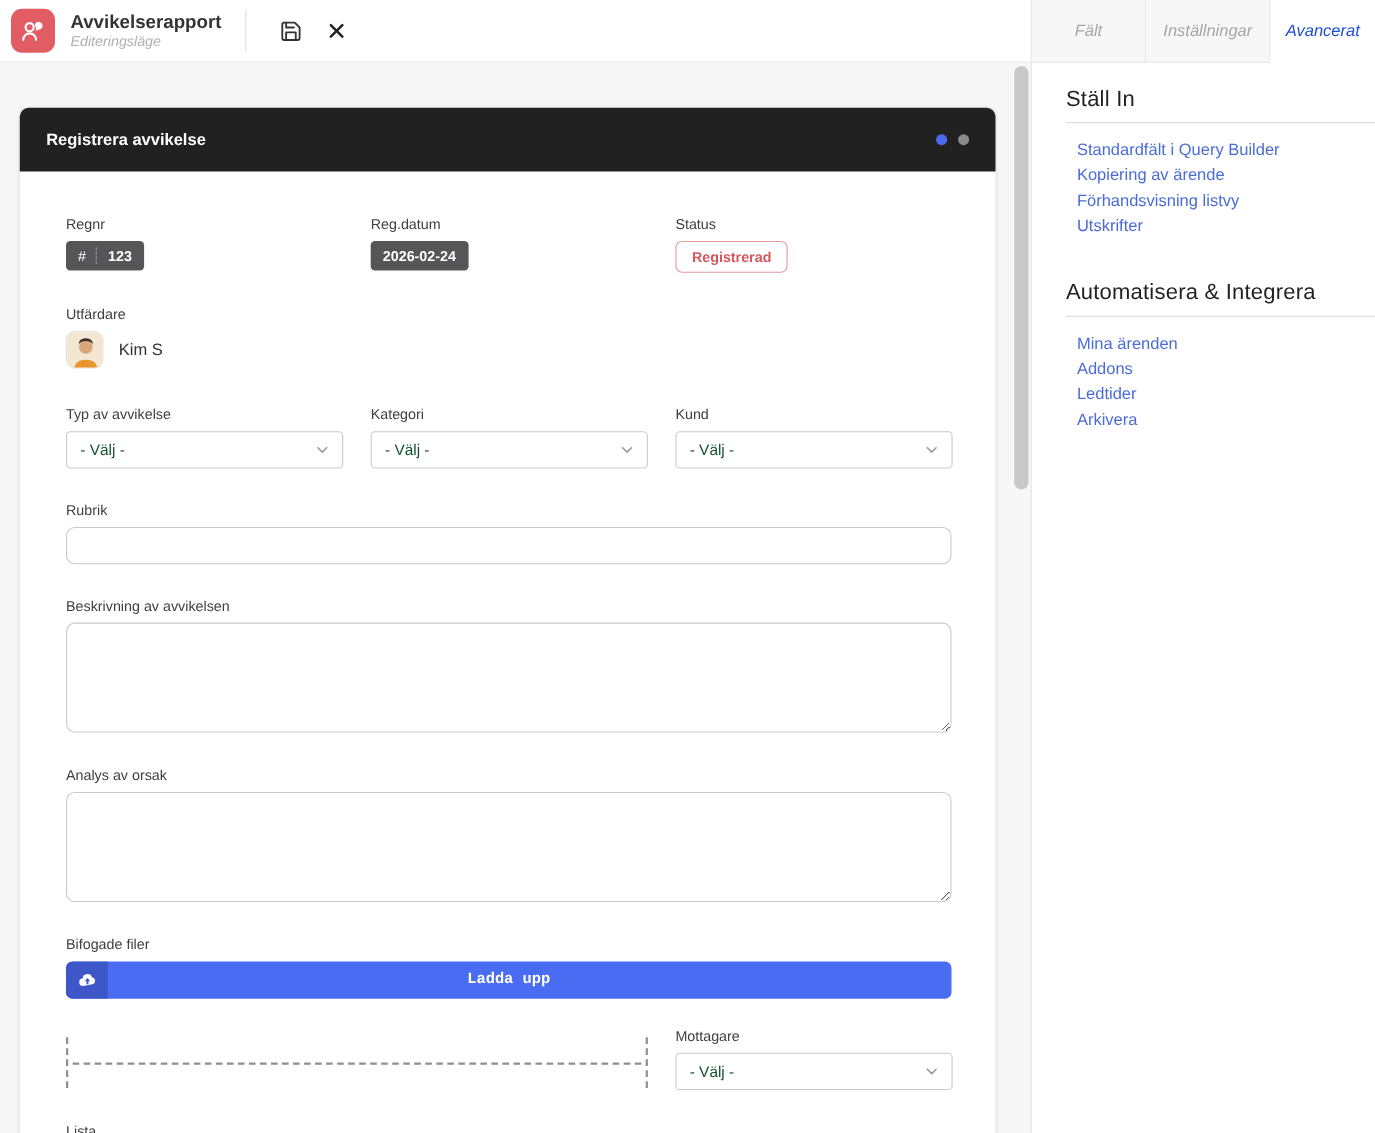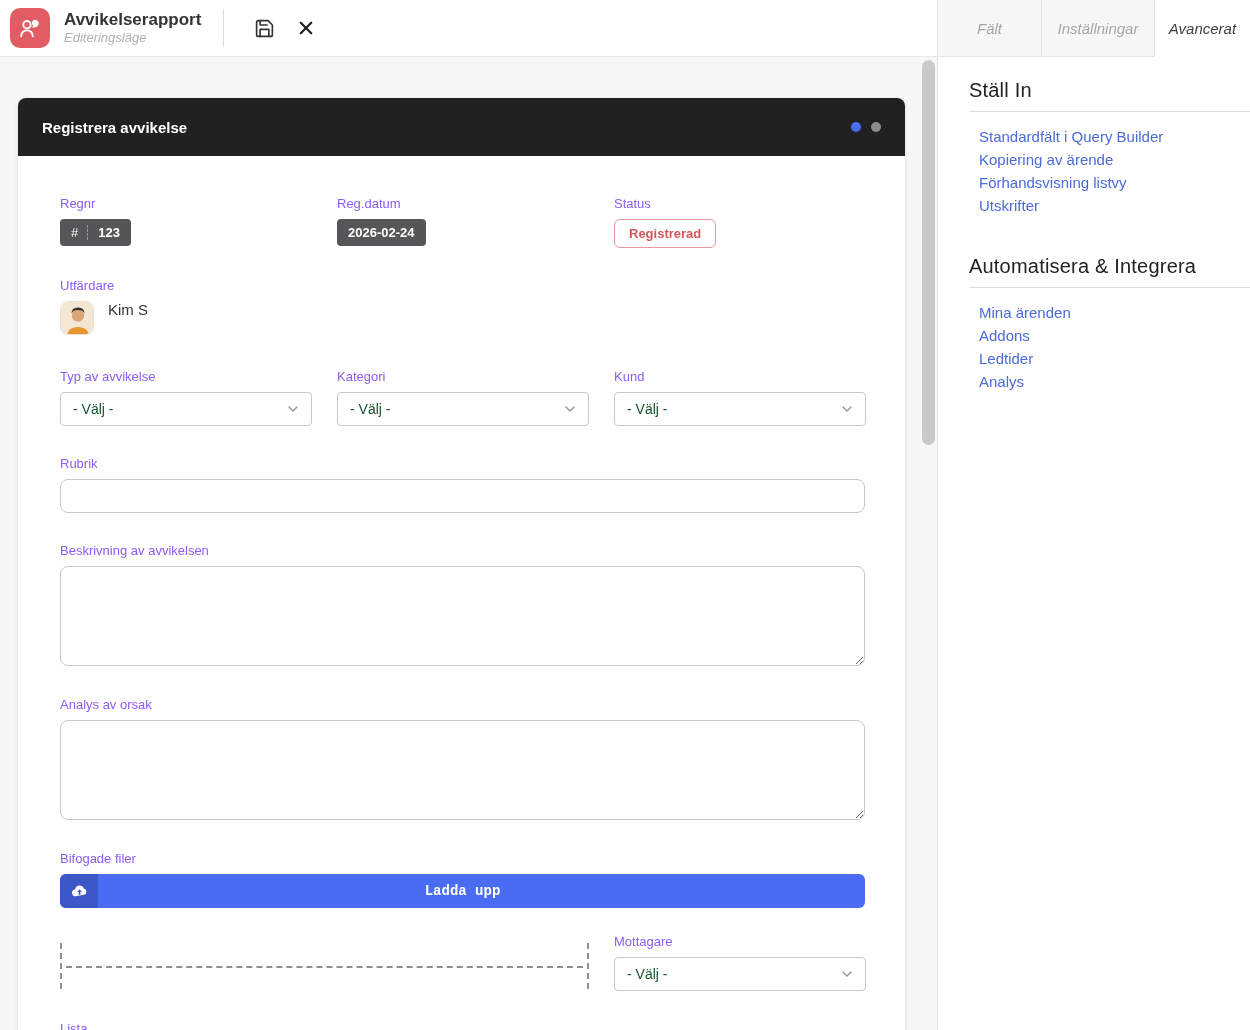--- a/index.html
+++ b/index.html
@@ -19,49 +19,49 @@
     cursor: pointer; background: none; border: none; }
 
   
   .tabs { position: absolute; left: 937px; top: 0; width: 313px; height: 57px; display: flex; z-index: 6; }
   .tab { display: flex; align-items: center; justify-content: center; font-size: 15px;
     color: #a6a6a6; background: #f7f7f7; border-right: 1px solid #e5e5e5; border-bottom: 1px solid #e5e5e5;
     cursor: pointer; font-style: italic; }
   .tab:first-child { border-left: 1px solid #e5e5e5; }
   .tab-falt { width: 105px; }
   .tab-installningar { width: 113px; }
-  .tab-avancerat { width: 95px; background: #fff; color: #404040; border-bottom: none; border-right: none; }
+  .tab-avancerat { width: 95px; background: #fff; color: #1d4ed8; border-bottom: none; border-right: none; }
 
   
   .form-panel { position: absolute; left: 0; top: 57px; width: 937px; height: 973px;
     background: #f7f7f8; overflow: hidden; }
   .scroll-thumb { position: absolute; right: 2px; top: 3px; width: 13px; height: 385px;
     background: #c9c9c9; border-radius: 7px; }
   .form-card { position: absolute; left: 18px; top: 41px; width: 887px; height: 1400px;
     background: #fff; border-radius: 8px; box-shadow: 0 1px 4px rgba(0,0,0,0.12); }
   .card-header { height: 58px; background: #212121; border-radius: 8px 8px 0 0;
     display: flex; align-items: center; padding: 0 24px; }
   .card-title { color: #fff; font-size: 15px; font-weight: bold; }
   .dots { margin-left: auto; display: flex; gap: 10px; align-items: center; }
   .dot { width: 10px; height: 10px; border-radius: 50%; cursor: pointer; }
   .dot-active { background: #4a6cf0; }
   .dot-inactive { background: #8b8b8b; }
 
   .card-body { padding: 40px 40px 0 42px; }
   .grid3 { display: grid; grid-template-columns: 252px 252px 252px; column-gap: 25px; }
-  .f-label { font-size: 13px; color: #8b5cf6; margin-bottom: 8px; display: block; }
+  .f-label { font-size: 13px; color: #404040; margin-bottom: 8px; display: block; }
 
   .badge-dark { display: inline-flex; align-items: center; background: #565658; color: #fff;
     border-radius: 4px; font-size: 13px; font-weight: bold; height: 27px; padding: 0 11px; }
   .badge-dark .hash { font-weight: normal; padding-right: 9px; border-right: 1px dashed #9a9a9a; }
   .badge-dark .num { padding-left: 10px; }
   .badge-status { display: inline-block; background: #fff; border: 1px solid #e5999d;
     border-radius: 6px; color: #d5565c; font-size: 13px; font-weight: bold; padding: 6px 14px; }
 
-  .issuer-row { display: flex; align-items: flex-start; margin-top: 26px; }
+  .issuer-row { display: flex; align-items: center; margin-top: 26px; }
   .avatar { width: 34px; height: 34px; border-radius: 8px; border: 1px solid #e8e2d6;
     overflow: hidden; flex: none; }
   .issuer-name { font-size: 15px; color: #333; margin-left: 14px; }
 
   .select { height: 34px; border: 1px solid #c9c9c9; border-radius: 4px; background: #fff;
     display: flex; align-items: center; padding: 0 10px 0 12px; font-size: 14px; color: #14532d;
     cursor: pointer; }
   .select .chev { margin-left: auto; display: flex; }
 
   .text-input { width: 805px; height: 34px; border: 1px solid #c9c9c9; border-radius: 8px;
@@ -285,18 +285,18 @@
     </ul>
   </div>
 
   <div class="section">
     <div class="section-title">Automatisera &amp; Integrera</div>
     <hr class="section-rule">
     <ul class="link-list">
       <li><a class="s-link">Mina ärenden</a></li>
       <li><a class="s-link">Addons</a></li>
       <li><a class="s-link">Ledtider</a></li>
-      <li><a class="s-link">Analys</a></li>
+      <li><a class="s-link">Arkivera</a></li>
     </ul>
   </div>
 
 
 </div>
 
 </body></html>

